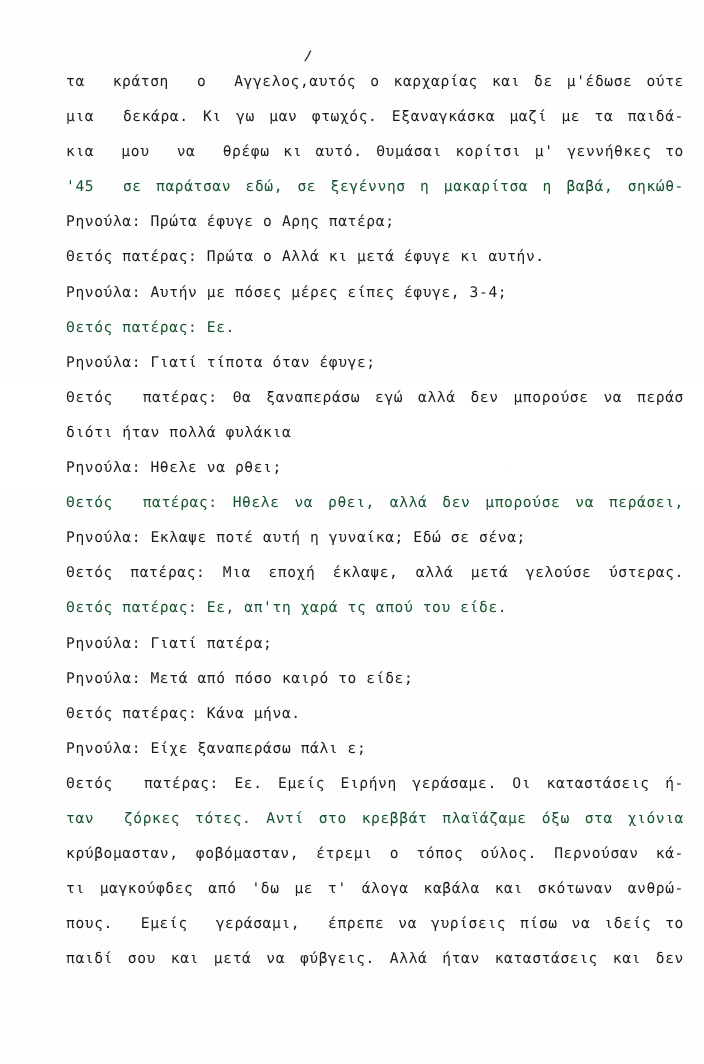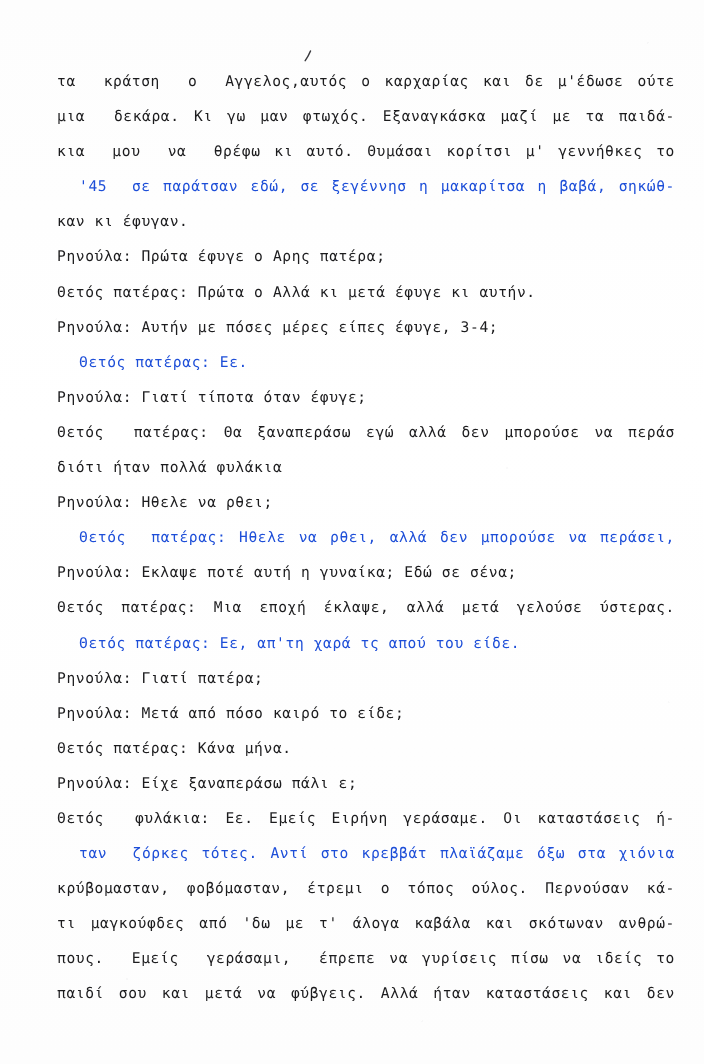--- a/index.html
+++ b/index.html
@@ -28,21 +28,21 @@
       radial-gradient(circle at 92% 4%, rgba(120,120,130,0.05) 0 1px, transparent 1px),
       radial-gradient(circle at 8% 30%, rgba(120,120,130,0.04) 0 1px, transparent 1px),
       radial-gradient(circle at 72% 44%, rgba(120,120,130,0.04) 0 1px, transparent 1px),
       radial-gradient(circle at 95% 66%, rgba(120,120,130,0.045) 0 1px, transparent 1px),
       radial-gradient(circle at 35% 70%, rgba(120,120,130,0.035) 0 1px, transparent 1px),
       linear-gradient(180deg, #fdfdfd 0%, #ffffff 40%, #fdfdfd 100%);
     pointer-events: none;
   }
   #text-block {
     position: absolute;
-    left: 57px;
+    left: 66px;
     top: 64px;
     width: 618px;
   }
   .line {
     height: 35.1px;
     line-height: 35.1px;
     font-size: 14.6px;
     letter-spacing: 0.6px;
     color: #1c1c1e;
     white-space: pre;
@@ -50,21 +50,21 @@
     -webkit-font-smoothing: none;
     text-rendering: geometricPrecision;
   }
   
   .line.just {
     white-space: pre-wrap;
     text-align: justify;
     text-align-last: justify;
   }
   
-  .line.faint { color: #1d4ed8; margin-left: 22px; }
+  .line.faint { color: #14532d; }
 
   #stray-mark {
     position: absolute;
     left: 299px;
     top: 49px;
     width: 16px;
     height: 16px;
     pointer-events: none;
   }
   #stray-mark svg { display: block; }
@@ -80,38 +80,37 @@
     <svg width="16" height="16" viewBox="0 0 16 16" aria-hidden="true">
       <path d="M11.5 2.0 C10.2 5.2 8.4 8.6 6.2 11.6" stroke="#3a3a3e" stroke-width="1.5" stroke-linecap="round" fill="none"></path>
     </svg>
   </div>
 
   <div id="text-block">
       <div class="line just">τα  κράτση  ο  Αγγελος,αυτός ο καρχαρίας και δε μ'έδωσε ούτε</div>
       <div class="line just">μια  δεκάρα. Κι γω μαν φτωχός. Εξαναγκάσκα μαζί με τα παιδά-</div>
       <div class="line just">κια  μου  να  θρέφω κι αυτό. Θυμάσαι κορίτσι μ' γεννήθκες το</div>
       <div class="line just faint">'45  σε παράτσαν εδώ, σε ξεγέννησ η μακαρίτσα η βαβά, σηκώθ-</div>
-      <div class="line">καν κι έφυγαν.</div>
       <div class="line">Ρηνούλα: Πρώτα έφυγε ο Αρης πατέρα;</div>
       <div class="line">Θετός πατέρας: Πρώτα ο Αλλά κι μετά έφυγε κι αυτήν.</div>
       <div class="line">Ρηνούλα: Αυτήν με πόσες μέρες είπες έφυγε, 3-4;</div>
       <div class="line faint">Θετός πατέρας: Εε.</div>
       <div class="line">Ρηνούλα: Γιατί τίποτα όταν έφυγε;</div>
       <div class="line just">Θετός  πατέρας: Θα ξαναπεράσω εγώ αλλά δεν μπορούσε να περάσ</div>
       <div class="line">διότι ήταν πολλά φυλάκια</div>
       <div class="line">Ρηνούλα: Ηθελε να ρθει;</div>
       <div class="line just faint">Θετός  πατέρας: Ηθελε να ρθει, αλλά δεν μπορούσε να περάσει,</div>
       <div class="line">Ρηνούλα: Εκλαψε ποτέ αυτή η γυναίκα; Εδώ σε σένα;</div>
       <div class="line just">Θετός πατέρας: Μια εποχή έκλαψε, αλλά μετά γελούσε ύστερας.</div>
       <div class="line faint">Θετός πατέρας: Εε, απ'τη χαρά τς απού του είδε.</div>
       <div class="line">Ρηνούλα: Γιατί πατέρα;</div>
       <div class="line">Ρηνούλα: Μετά από πόσο καιρό το είδε;</div>
       <div class="line">Θετός πατέρας: Κάνα μήνα.</div>
       <div class="line">Ρηνούλα: Είχε ξαναπεράσω πάλι ε;</div>
-      <div class="line just">Θετός  φυλάκια: Εε. Εμείς Ειρήνη γεράσαμε. Οι καταστάσεις ή-</div>
+      <div class="line just">Θετός  πατέρας: Εε. Εμείς Ειρήνη γεράσαμε. Οι καταστάσεις ή-</div>
       <div class="line just faint">ταν  ζόρκες τότες. Αντί στο κρεββάτ πλαϊάζαμε όξω στα χιόνια</div>
       <div class="line just">κρύβομασταν, φοβόμασταν, έτρεμι ο τόπος ούλος. Περνούσαν κά-</div>
       <div class="line just">τι μαγκούφδες από 'δω με τ' άλογα καβάλα και σκότωναν ανθρώ-</div>
       <div class="line just">πους.  Εμείς  γεράσαμι,  έπρεπε να γυρίσεις πίσω να ιδείς το</div>
       <div class="line just">παιδί σου και μετά να φύβγεις. Αλλά ήταν καταστάσεις και δεν</div>
     </div>
 
 </div>
 
 </body></html>

